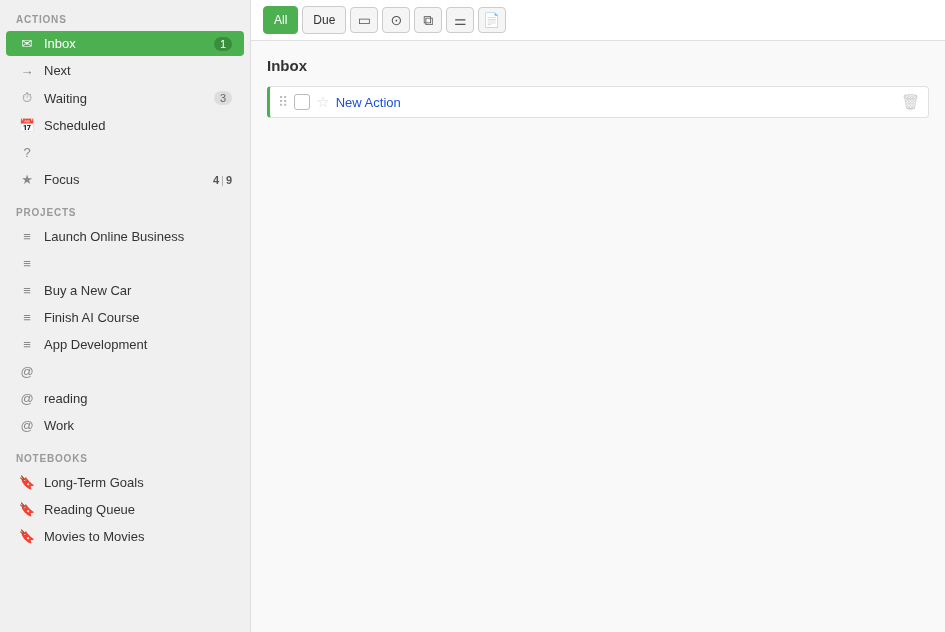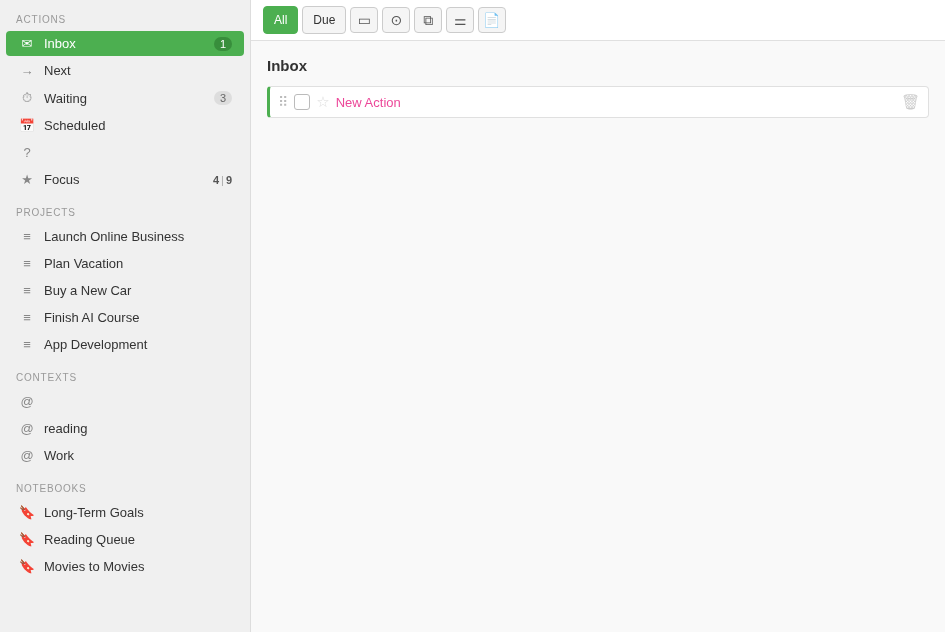--- a/index.html
+++ b/index.html
@@ -12,21 +12,21 @@
       background: #f0f0f0;
       border-right: 1px solid #ddd;
       display: flex;
       flex-direction: column;
       overflow-y: auto;
       padding-bottom: 10px;
     }
 
     .section-label {
       font-size: 10px;
-      font-weight: 400;
+      font-weight: 700;
       color: #999;
       letter-spacing: 0.8px;
       padding: 14px 16px 5px 16px;
       text-transform: uppercase;
     }
 
     .sidebar-item {
       display: flex;
       align-items: center;
       padding: 5px 12px 5px 12px;
@@ -169,21 +169,21 @@
 
     .task-star {
       color: #ddd;
       font-size: 15px;
       cursor: pointer;
     }
 
     .task-name {
       flex: 1;
       font-size: 13px;
-      color: #ec4899;
+      color: #1d4ed8;
     }
 
     .task-delete {
       color: #ccc;
       font-size: 15px;
       cursor: pointer;
     }
   </style>
 </head>
 <body>
@@ -229,36 +229,34 @@
   </div>
 
   <div class="section-label">PROJECTS</div>
 
   <div class="sidebar-item">
     <span class="item-icon">≡</span>
     <span class="item-label">Launch Online Business</span>
   </div>
   <div class="sidebar-item">
     <span class="item-icon">≡</span>
-    <span class="item-label">Plan Vacation</span>
   </div>
   <div class="sidebar-item">
     <span class="item-icon">≡</span>
     <span class="item-label">Buy a New Car</span>
   </div>
   <div class="sidebar-item">
     <span class="item-icon">≡</span>
     <span class="item-label">Finish AI Course</span>
   </div>
   <div class="sidebar-item">
     <span class="item-icon">≡</span>
     <span class="item-label">App Development</span>
   </div>
 
-  <div class="section-label">CONTEXTS</div>
 
   <div class="sidebar-item">
     <span class="item-icon">@</span>
   </div>
   <div class="sidebar-item">
     <span class="item-icon">@</span>
     <span class="item-label">reading</span>
   </div>
   <div class="sidebar-item">
     <span class="item-icon">@</span>

